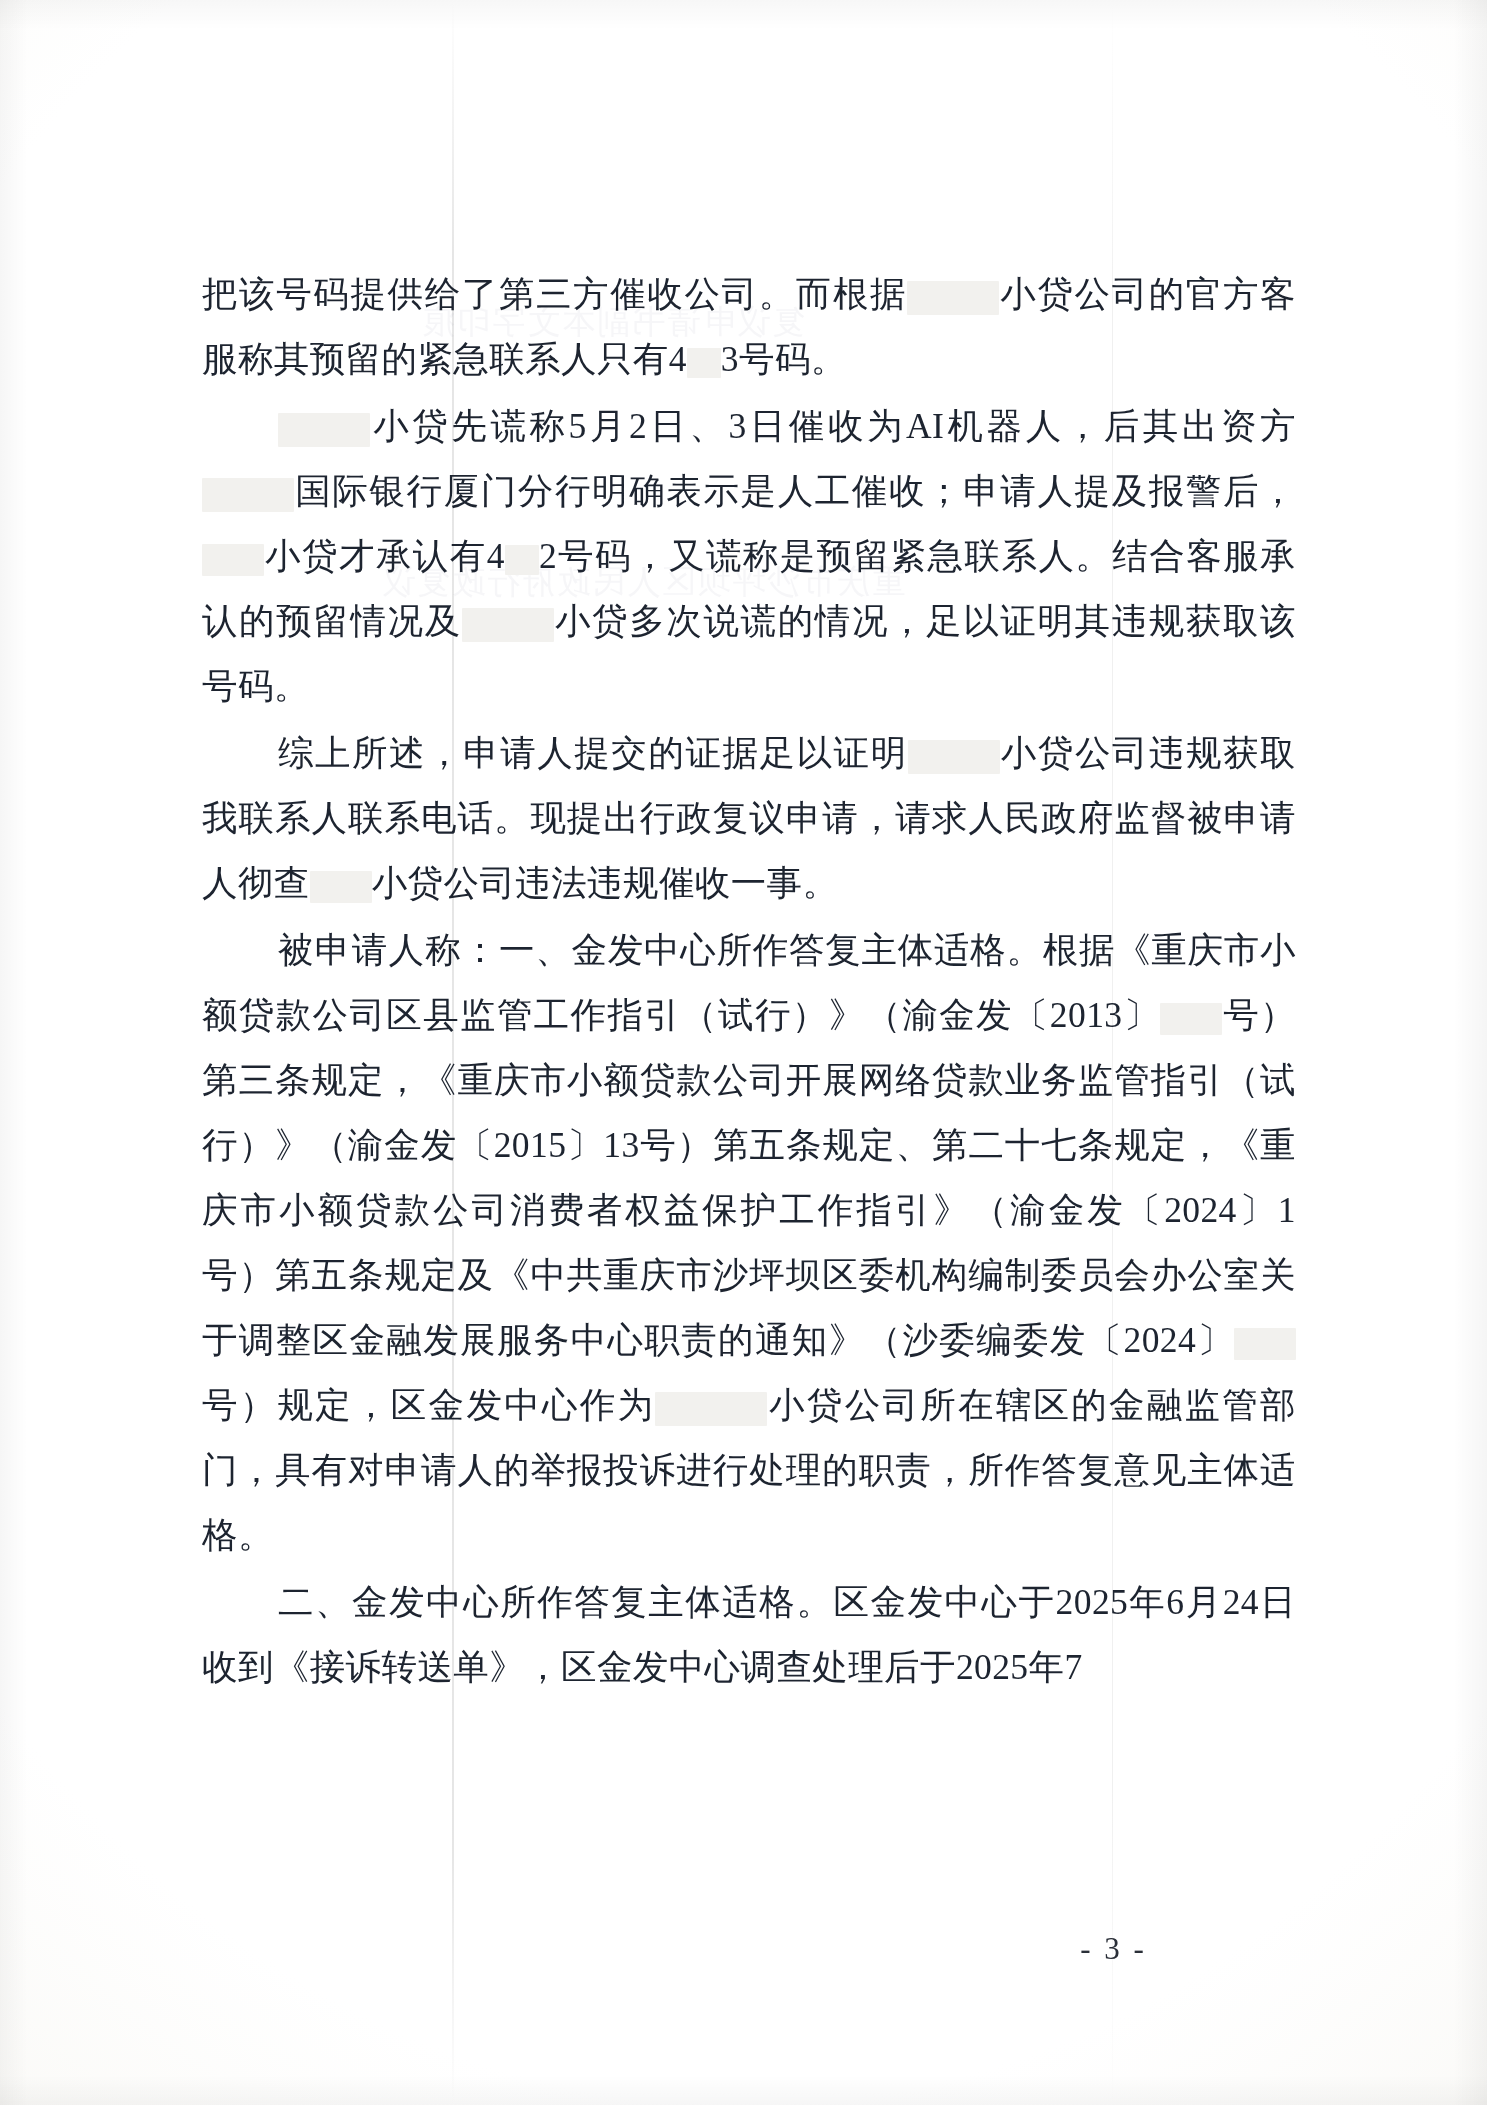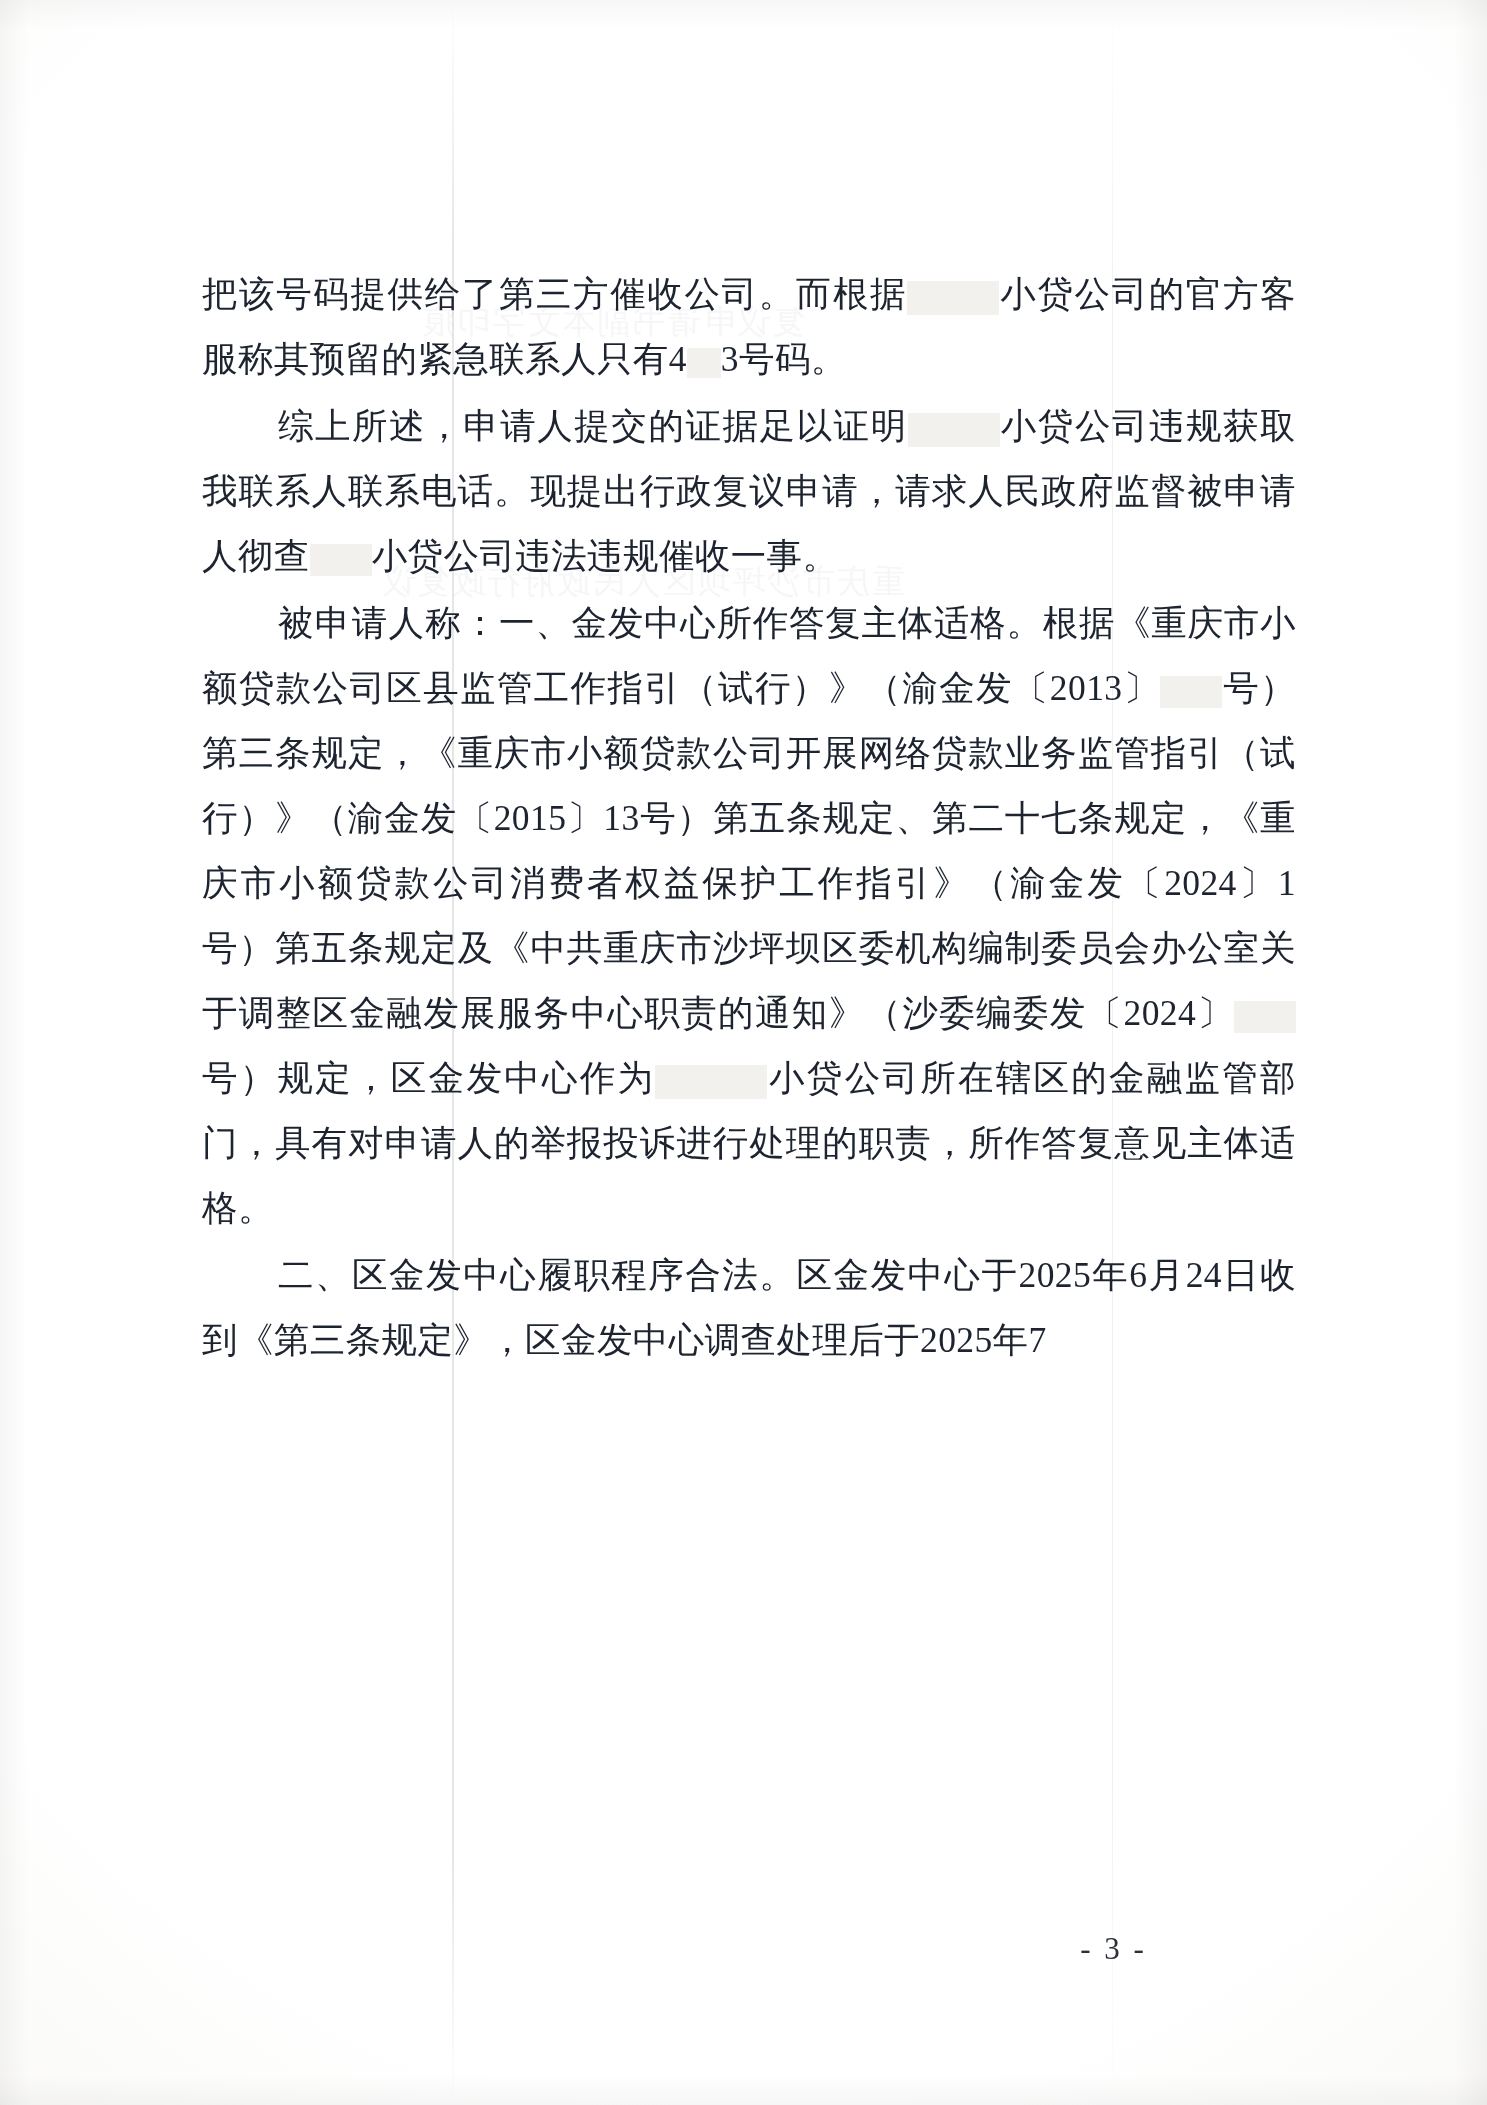--- a/index.html
+++ b/index.html
@@ -119,22 +119,23 @@
   <div class="paper-noise"></div>
   <div class="fold"></div>
   <div class="fold2"></div>
 
   <div class="ghost" style="left:420px; top:300px;">复议申请书副本文字印痕</div>
   <div class="ghost" style="left:380px; top:560px;">重庆市沙坪坝区人民政府行政复议</div>
 
   <div class="content">
     <div id="paragraphs">
         <p class="para"><span>把该号码提供给了第三方催收公司。而根据</span><span class="redact r-md"></span><span>小贷公司的官方客服称其预留的紧急联系人只有4</span><span class="redact r-xs"></span><span>3号码。</span></p>
+        <p class="para indent"><span class="redact r-md"></span><span>小贷先谎称5月2日、3日催收为AI机器人，后其出资方</span><span class="redact r-md"></span><span>国际银行厦门分行明确表示是人工催收；申请人提及报警后，</span><span class="redact r-sm"></span><span>小贷才承认有4</span><span class="redact r-xs"></span><span>2号码，又谎称是预留紧急联系人。结合客服承认的预留情况及</span><span class="redact r-md"></span><span>小贷多次说谎的情况，足以证明其违规获取该号码。</span></p>
         <p class="para indent"><span>综上所述，申请人提交的证据足以证明</span><span class="redact r-md"></span><span>小贷公司违规获取我联系人联系电话。现提出行政复议申请，请求人民政府监督被申请人彻查</span><span class="redact r-sm"></span><span>小贷公司违法违规催收一事。</span></p>
         <p class="para indent"><span class="bold">被申请人称：</span><span>一、金发中心所作答复主体适格。根据《重庆市小额贷款公司区县监管工作指引（试行）》（渝金发〔2013〕</span><span class="redact r-sm"></span><span>号）第三条规定，《重庆市小额贷款公司开展网络贷款业务监管指引（试行）》（渝金发〔2015〕13号）第五条规定、第二十七条规定，《重庆市小额贷款公司消费者权益保护工作指引》（渝金发〔2024〕1号）第五条规定及《中共重庆市沙坪坝区委机构编制委员会办公室关于调整区金融发展服务中心职责的通知》（沙委编委发〔2024〕</span><span class="redact r-sm"></span><span>号）规定，区金发中心作为</span><span class="redact r-lg"></span><span>小贷公司所在辖区的金融监管部门，具有对申请人的举报投诉进行处理的职责，所作答复意见主体适格。</span></p>
-        <p class="para indent"><span>二、区金发中心履职程序合法。区金发中心于2025年6月24日收到《第三条规定》，区金发中心调查处理后于2025年7</span></p>
+        <p class="para indent"><span>二、金发中心所作答复主体适格。区金发中心于2025年6月24日收到《接诉转送单》，区金发中心调查处理后于2025年7</span></p>
       </div>
   </div>
 
   <div class="footer">
     <span class="pg">- 3 -</span>
   </div>
 </div>
 
 </body></html>

